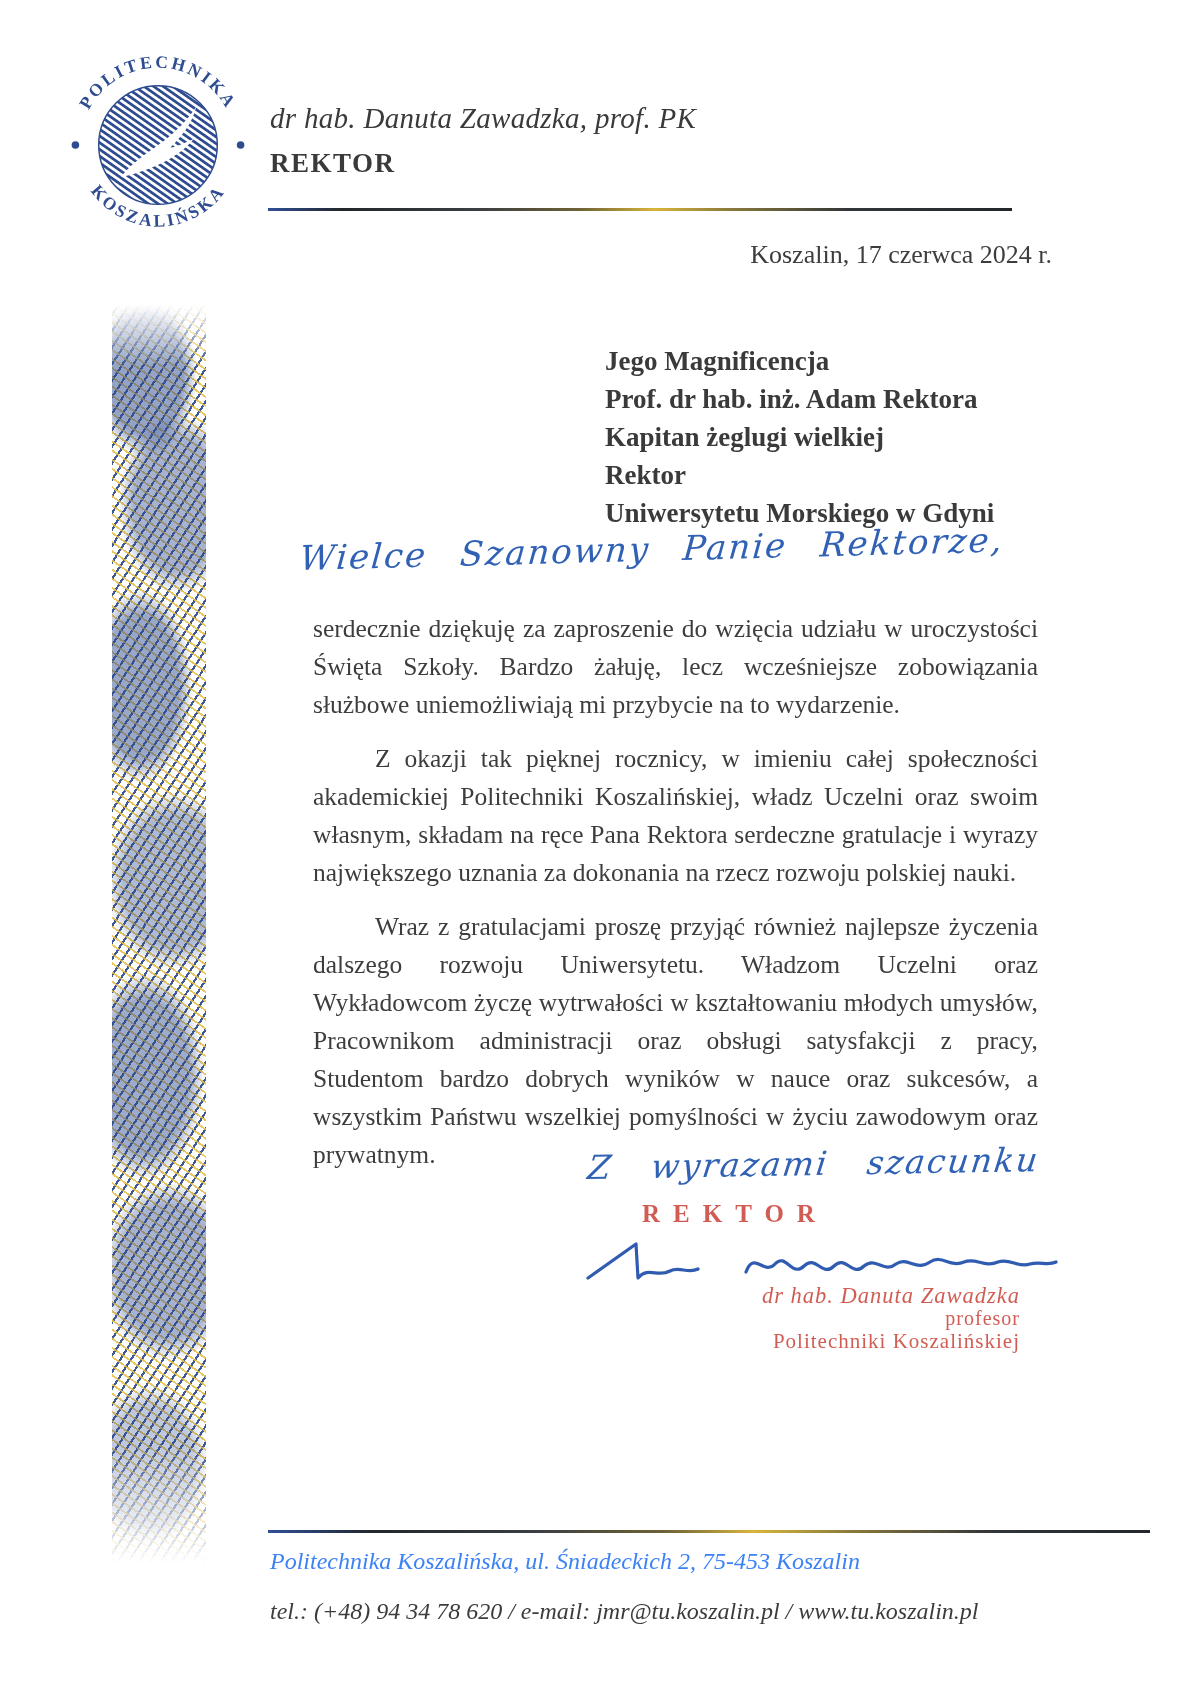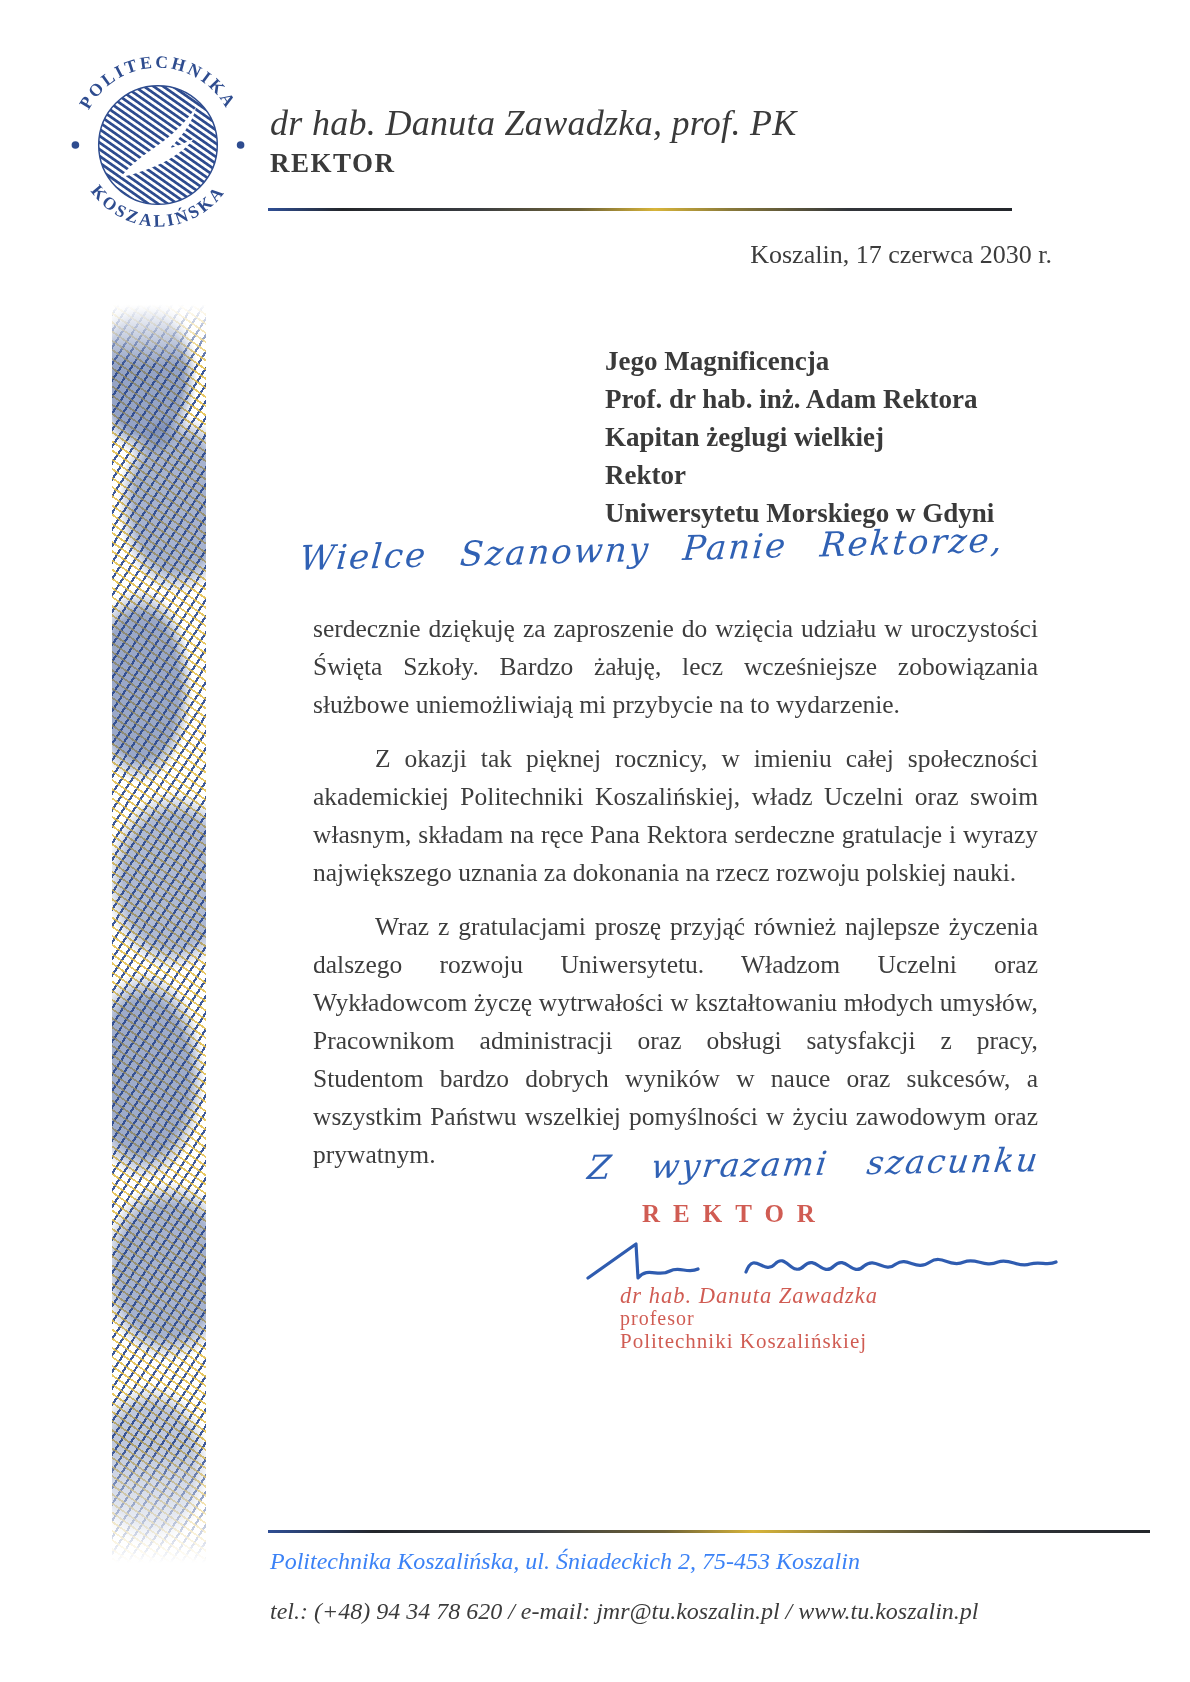--- a/index.html
+++ b/index.html
@@ -10,21 +10,21 @@
     background:#ffffff;
     overflow:hidden;
     font-family:"Liberation Serif","DejaVu Serif",serif;
     color:#3c3c3c;
   }
   
   .logo{position:absolute;left:68px;top:55px;width:180px;height:180px;}
   
   .hdr-name{
     position:absolute;left:270px;top:102px;
-    font-style:italic;font-size:36px;color:#3a3a3a;letter-spacing:.3px;
+    font-style:italic;font-size:29px;color:#3a3a3a;letter-spacing:.3px;
   }
   .hdr-title{
     position:absolute;left:270px;top:148px;
     font-weight:bold;font-size:27px;color:#3a3a3a;letter-spacing:1.5px;
   }
   .hdr-rule{
     position:absolute;left:268px;top:208px;width:744px;height:3px;
     background:linear-gradient(to right,
       #2f4f96 0%, #23262b 10%, #3a3d42 28%, #6e6236 42%,
       #d8b53a 52%, #8a7a3a 62%, #32353a 78%, #23262b 100%);
@@ -85,21 +85,21 @@
   .body-text p.indent{text-indent:62px;}
   
   .stamp-title{
     position:absolute;left:642px;top:1200px;
     font-weight:bold;font-size:25px;letter-spacing:13px;color:#cd4f45;
     opacity:.92;
   }
   .sig{position:absolute;left:578px;top:1232px;width:510px;height:72px;}
   .stamp-block{
     position:absolute;left:620px;top:1284px;width:400px;
-    text-align:left;color:#cd4f45;opacity:.92;line-height:23px;
+    text-align:right;color:#cd4f45;opacity:.92;line-height:23px;
   }
   .stamp-name{font-style:italic;font-size:22.5px;letter-spacing:1px;}
   .stamp-role{font-size:20px;letter-spacing:1px;}
   .stamp-inst{font-size:21px;letter-spacing:1px;font-family:Liberation Serif, serif;}
   
   .ftr-rule{
     position:absolute;left:268px;top:1530px;width:882px;height:2.5px;
     background:linear-gradient(to right,
       #2f4f96 0%, #23262b 12%, #3a3d42 30%, #6e6236 45%,
       #d8b53a 55%, #8a7a3a 66%, #32353a 82%, #23262b 100%);
@@ -137,21 +137,21 @@
     </text>
     <text font-family="Liberation Serif, DejaVu Serif, serif" font-size="16.5" font-weight="bold" fill="#2e4c8f" letter-spacing="2.6">
       <textPath href="#arcBottom" startOffset="50%" text-anchor="middle">KOSZALIŃSKA</textPath>
     </text>
   </svg>
 
   <div class="hdr-name">dr hab. Danuta Zawadzka, prof. PK</div>
   <div class="hdr-title">REKTOR</div>
   <div class="hdr-rule"></div>
 
-  <div class="dateline">Koszalin, 17 czerwca 2030 r.</div>
+  <div class="dateline">Koszalin, 17 czerwca 2024 r.</div>
 
   <div class="strip"></div>
 
   <div class="recipient">
     <div>Jego Magnificencja</div>
     <div>Prof. dr hab. inż. Adam Rektora</div>
     <div>Kapitan żeglugi wielkiej</div>
     <div>Rektor</div>
     <div>Uniwersytetu Morskiego w Gdyni</div>
   </div>

